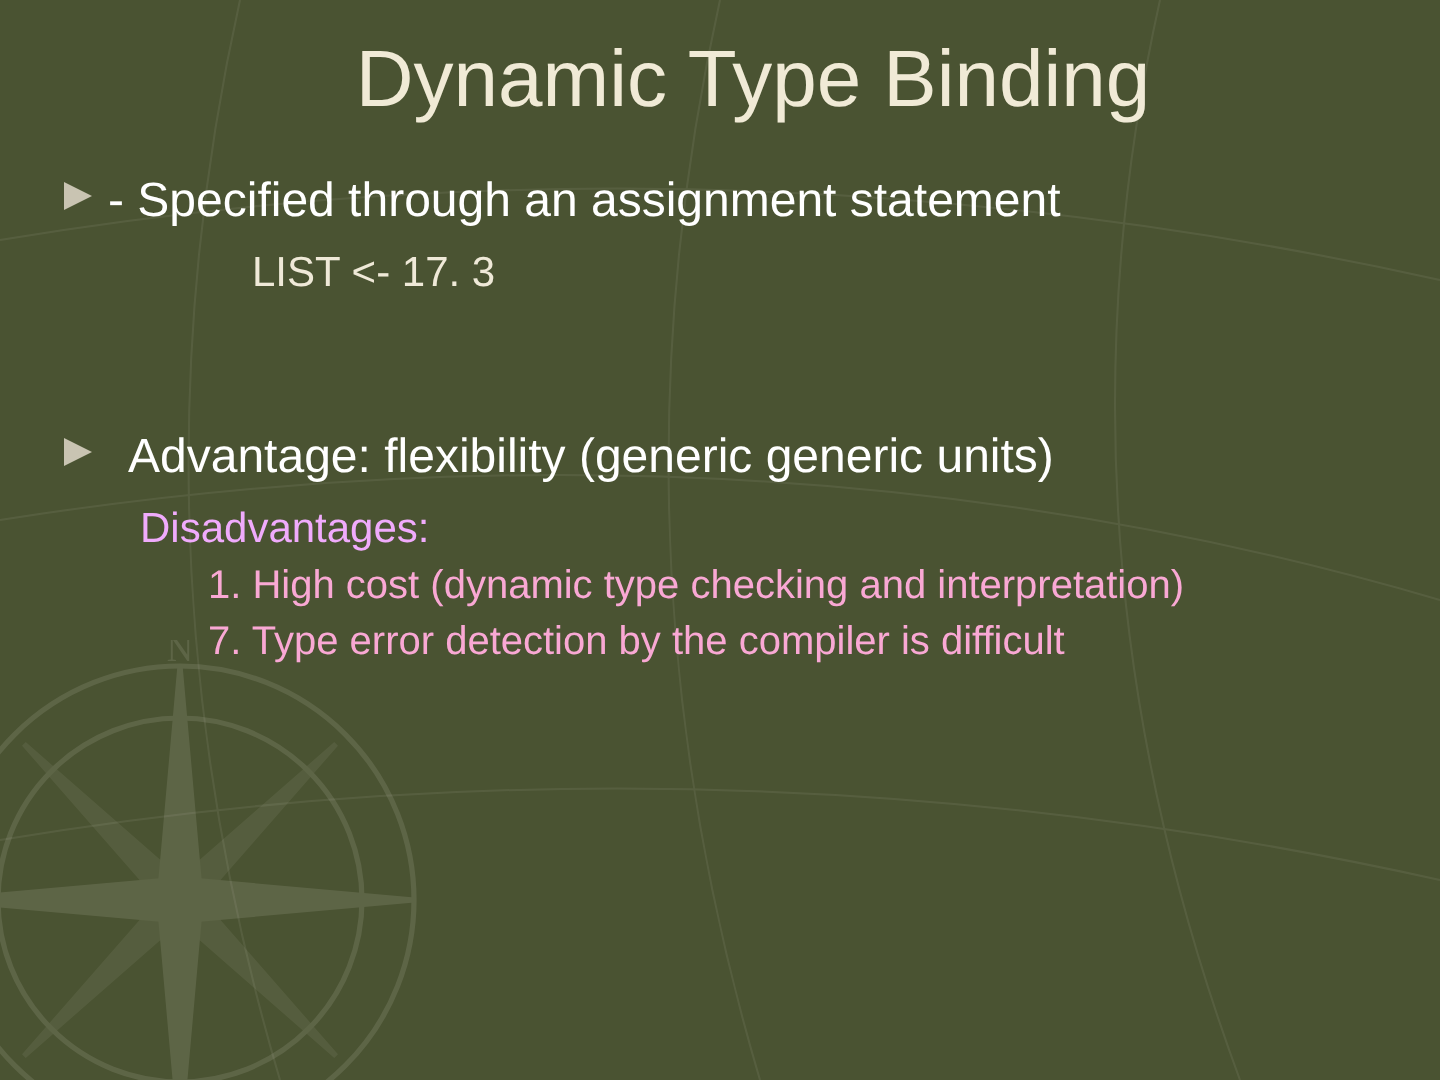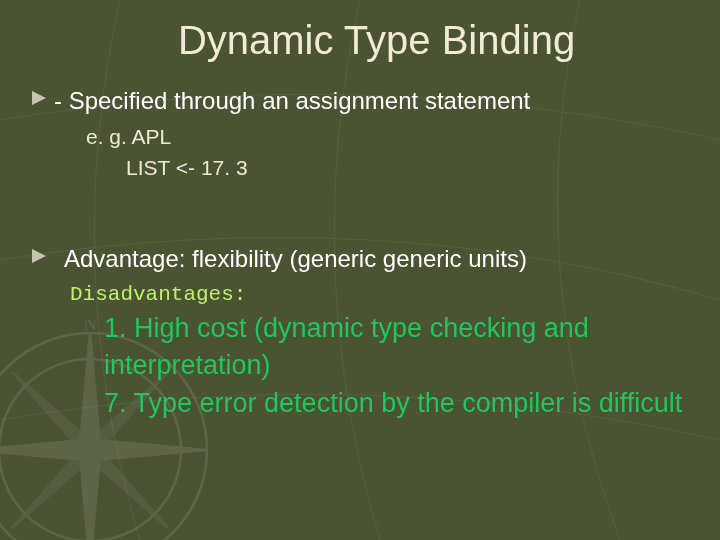--- a/index.html
+++ b/index.html
@@ -72,28 +72,27 @@
     color: #efe9d8;
   }
   .indent2 { margin-left: 96px; }
   .block2 {
     margin-top: 60px;
   }
   .sub2 {
     margin-left: 40px;
     font-size: 21px;
     line-height: 1.4;
-    color: #bef264;
-    font-family: Liberation Mono, monospace;
+    color: #f0abfc;
   }
   .sub2-indent {
     margin-left: 74px;
-    font-size: 27px;
+    font-size: 20px;
     line-height: 1.4;
-    color: #22c55e;
+    color: #f9a8d4;
   }
 </style>
 </head>
 <body>
 
 <div class="slide">
 
   <svg class="gridlines" viewBox="0 0 720 540">
     <g stroke="#e8e4d8" stroke-width="1" fill="none">
       <path d="M0 120 Q 360 60 720 140"></path>
@@ -126,21 +125,20 @@
   <div class="content">
 
     <div class="bullet-row">
       <span class="bullet-icon">
         <svg width="18" height="18" viewBox="0 0 18 18">
             <polygon points="2,2 16,9 2,16" fill="#c9c4b2"></polygon>
           </svg>
       </span>
       <span class="bullet-text">- Specified through an assignment statement</span>
     </div>
-    <div class="sub">e. g. APL</div>
     <div class="sub indent2">LIST &lt;- 17. 3</div>
 
     <div class="block2">
       <div class="bullet-row">
         <span class="bullet-icon">
           <svg width="18" height="18" viewBox="0 0 18 18">
               <polygon points="2,2 16,9 2,16" fill="#c9c4b2"></polygon>
             </svg>
         </span>
         <span class="bullet-text" style="margin-left:10px">Advantage: flexibility (generic generic units)</span>

